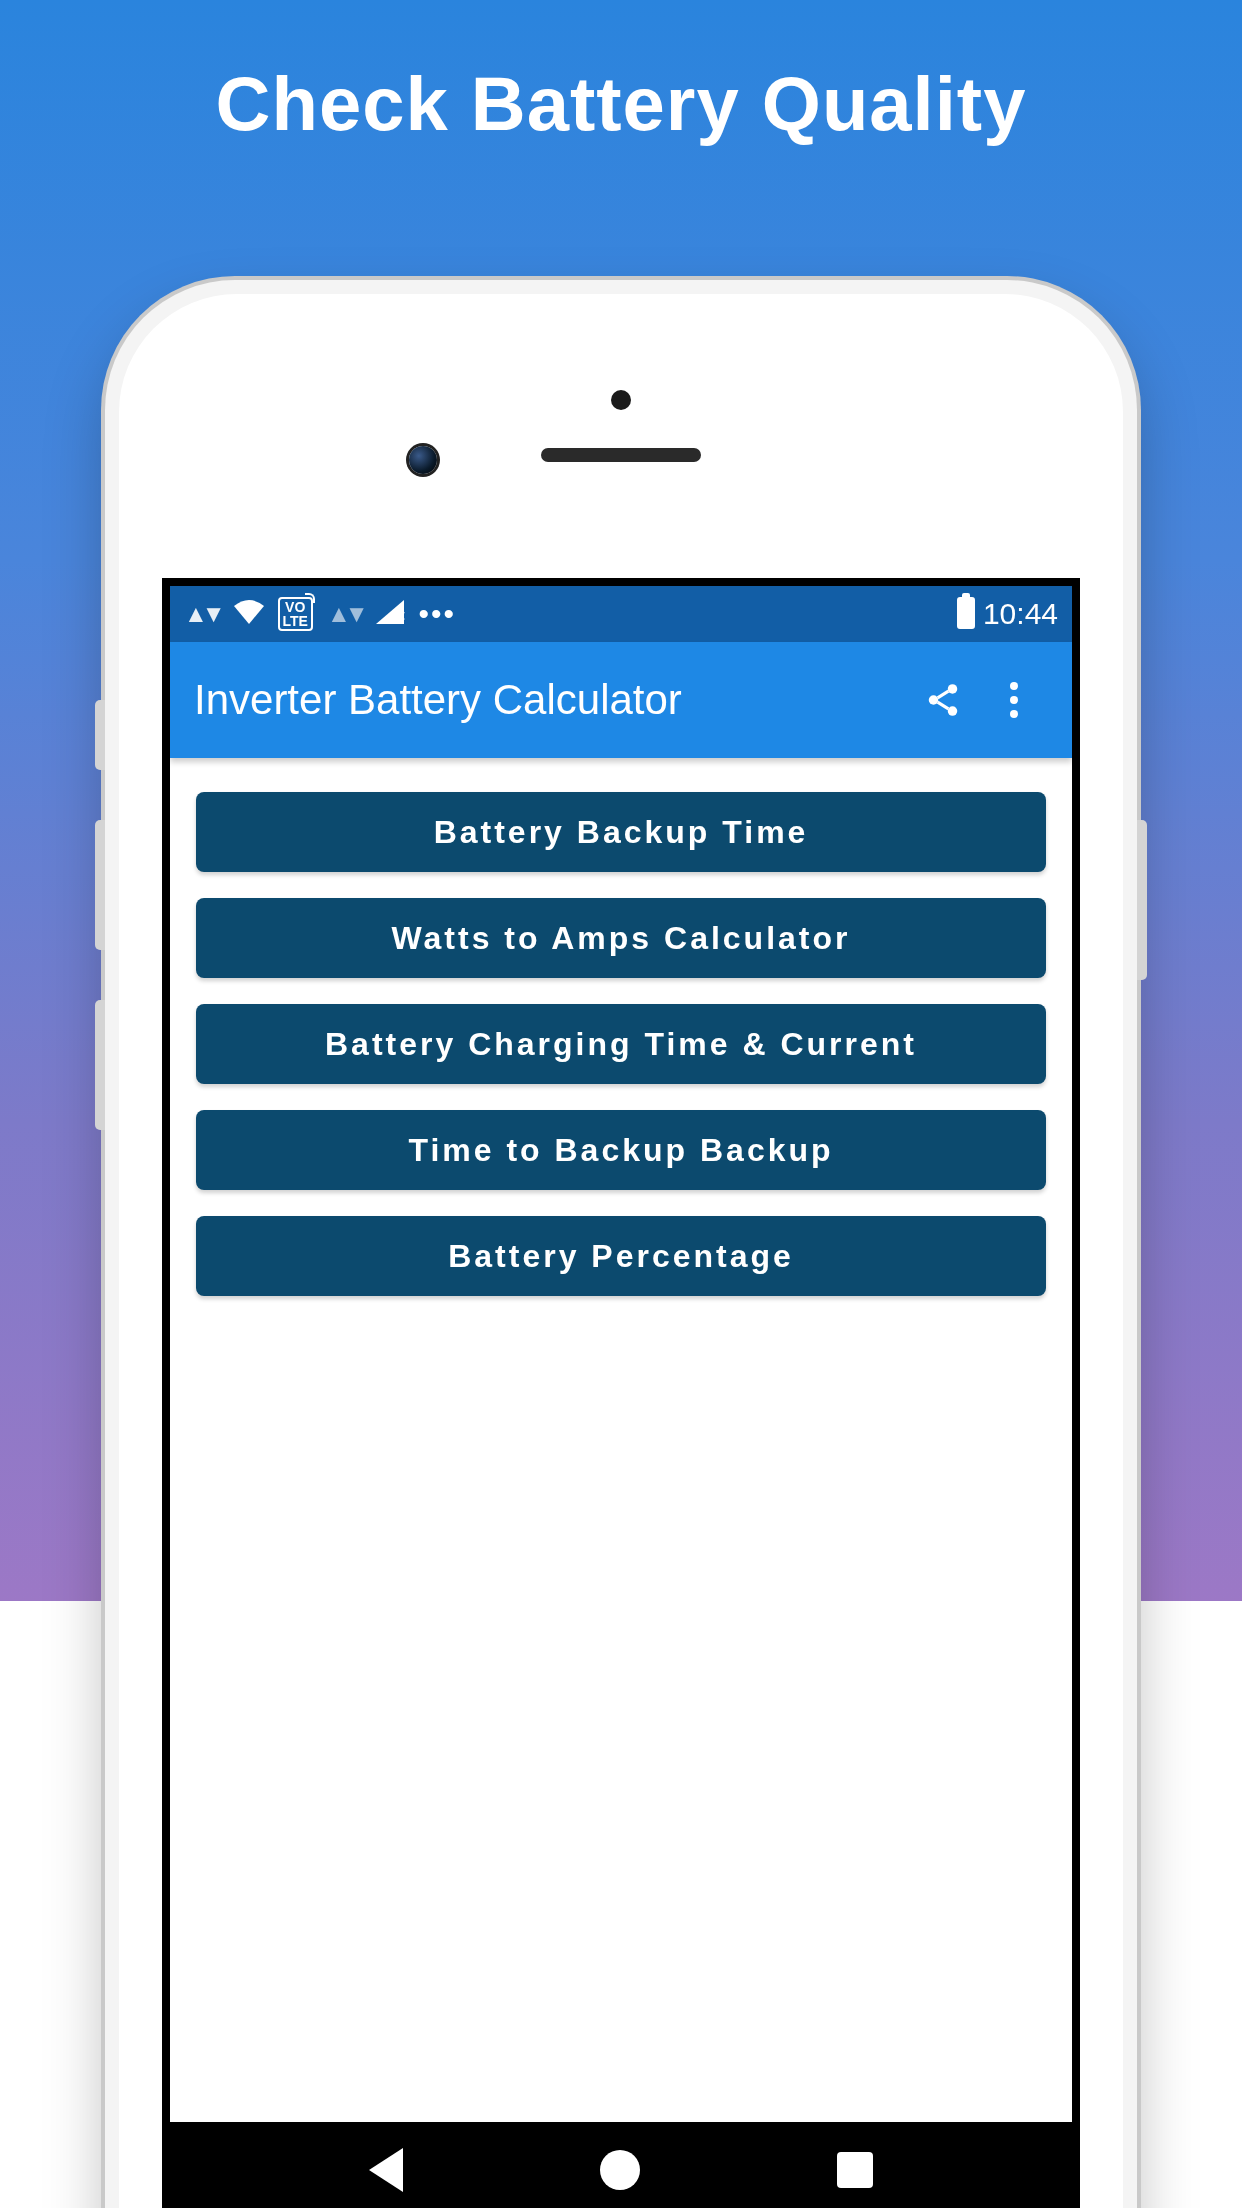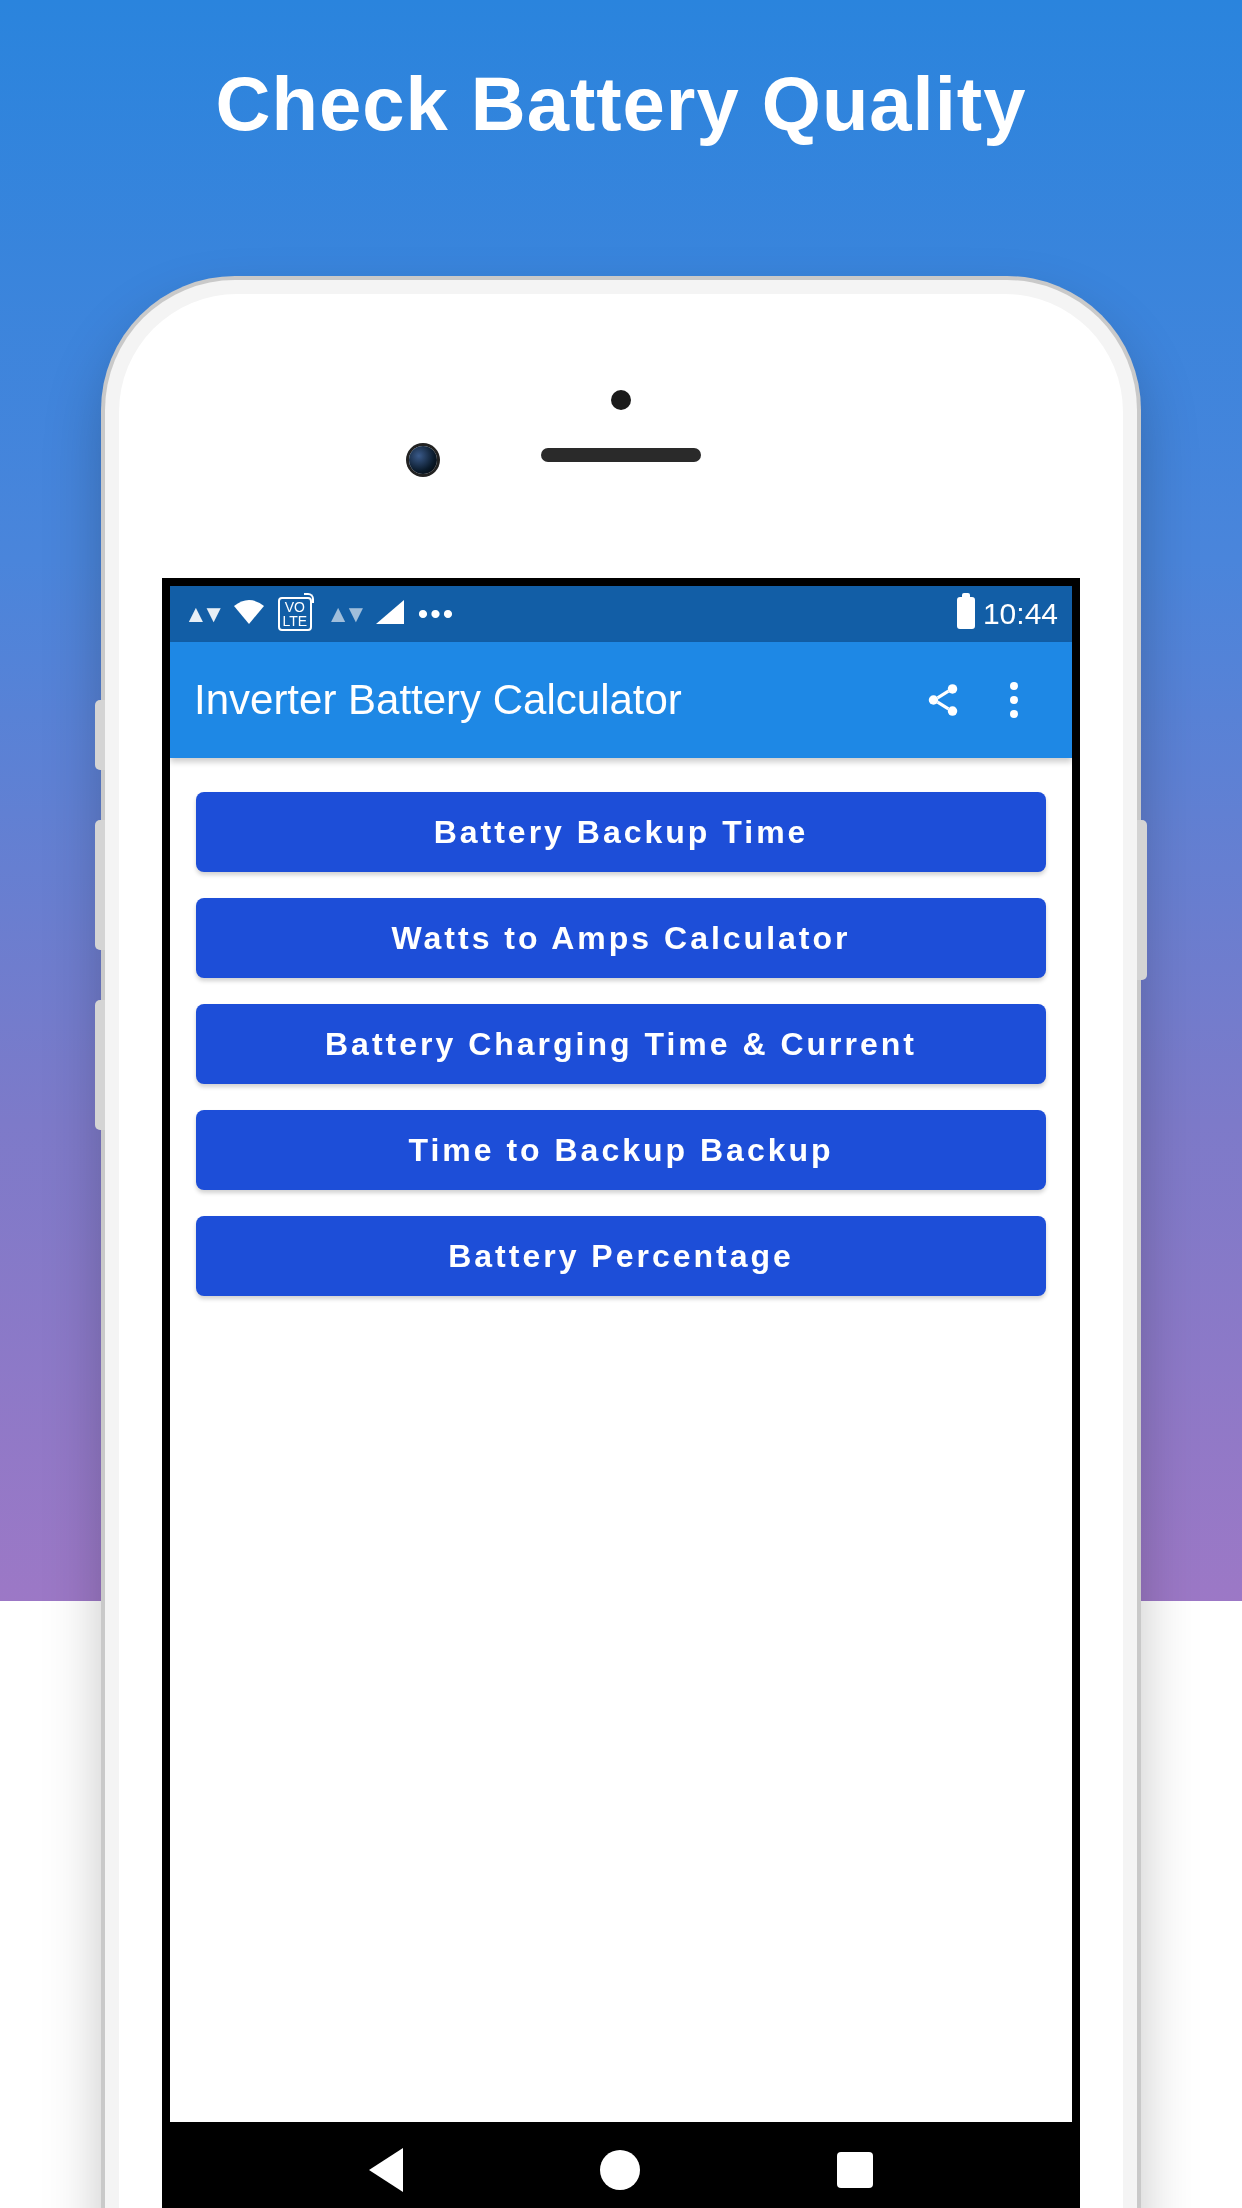--- a/index.html
+++ b/index.html
@@ -104,21 +104,21 @@
     color: #fff;
     display: flex;
     align-items: center;
     padding: 0 14px;
     font-size: 30px;
   }
   .status-left { display: flex; align-items: center; gap: 14px; }
   .status-right { margin-left: auto; display: flex; align-items: flex-start; gap: 8px; }
   .volte-badge {
     font-size: 14px;
-    font-weight: 400;
+    font-weight: 700;
     border: 2px solid #fff;
     border-radius: 4px;
     padding: 1px 3px;
     line-height: 1;
     position: relative;
   }
   .volte-badge::after {
     content: "";
     position: absolute;
     top: -6px; right: -4px;
@@ -184,21 +184,21 @@
   
   .content {
     padding: 34px 26px;
     display: flex;
     flex-direction: column;
     gap: 26px;
   }
   .menu-btn {
     width: 100%;
     height: 80px;
-    background: #1d4ed8;
+    background: #0c4a6e;
     color: #fff;
     border: none;
     border-radius: 8px;
     font-size: 32px;
     font-weight: 600;
     letter-spacing: 3px;
     box-shadow: 0 3px 4px rgba(0,0,0,0.18);
     cursor: pointer;
     font-family: inherit;
   }

